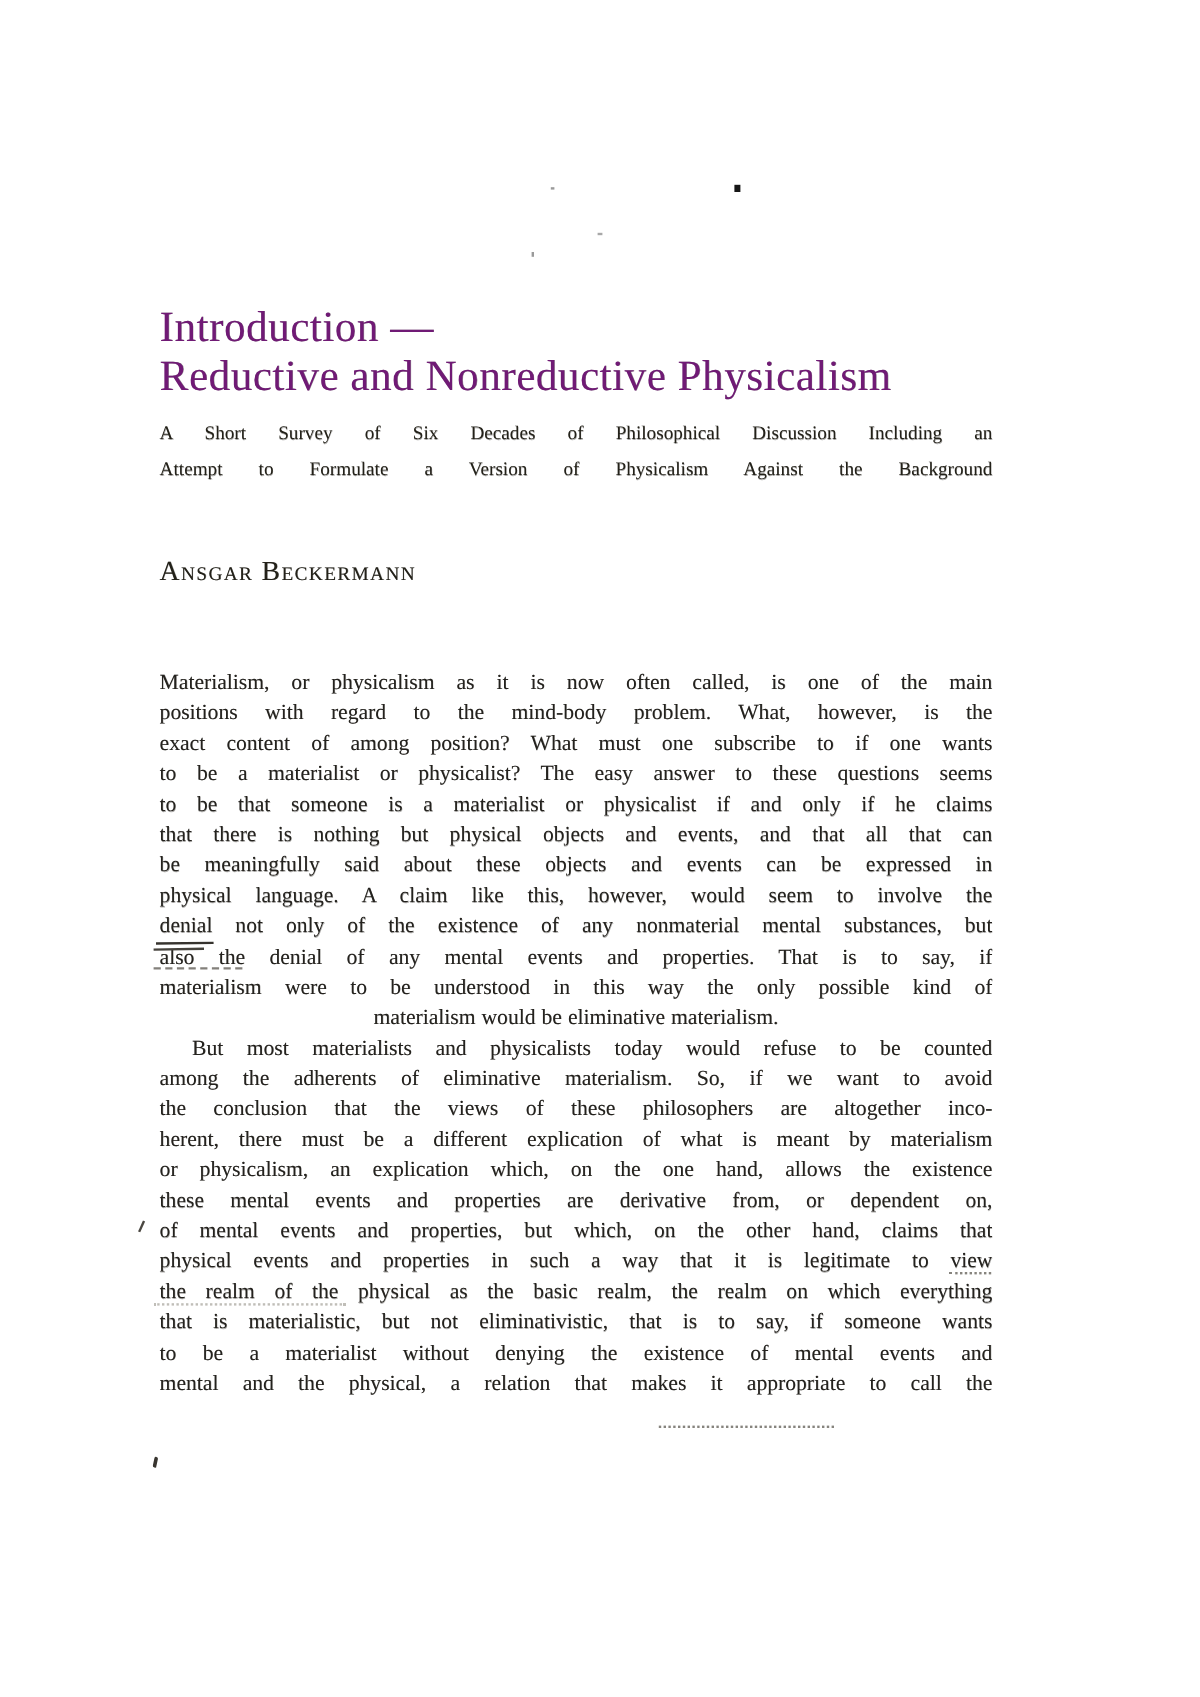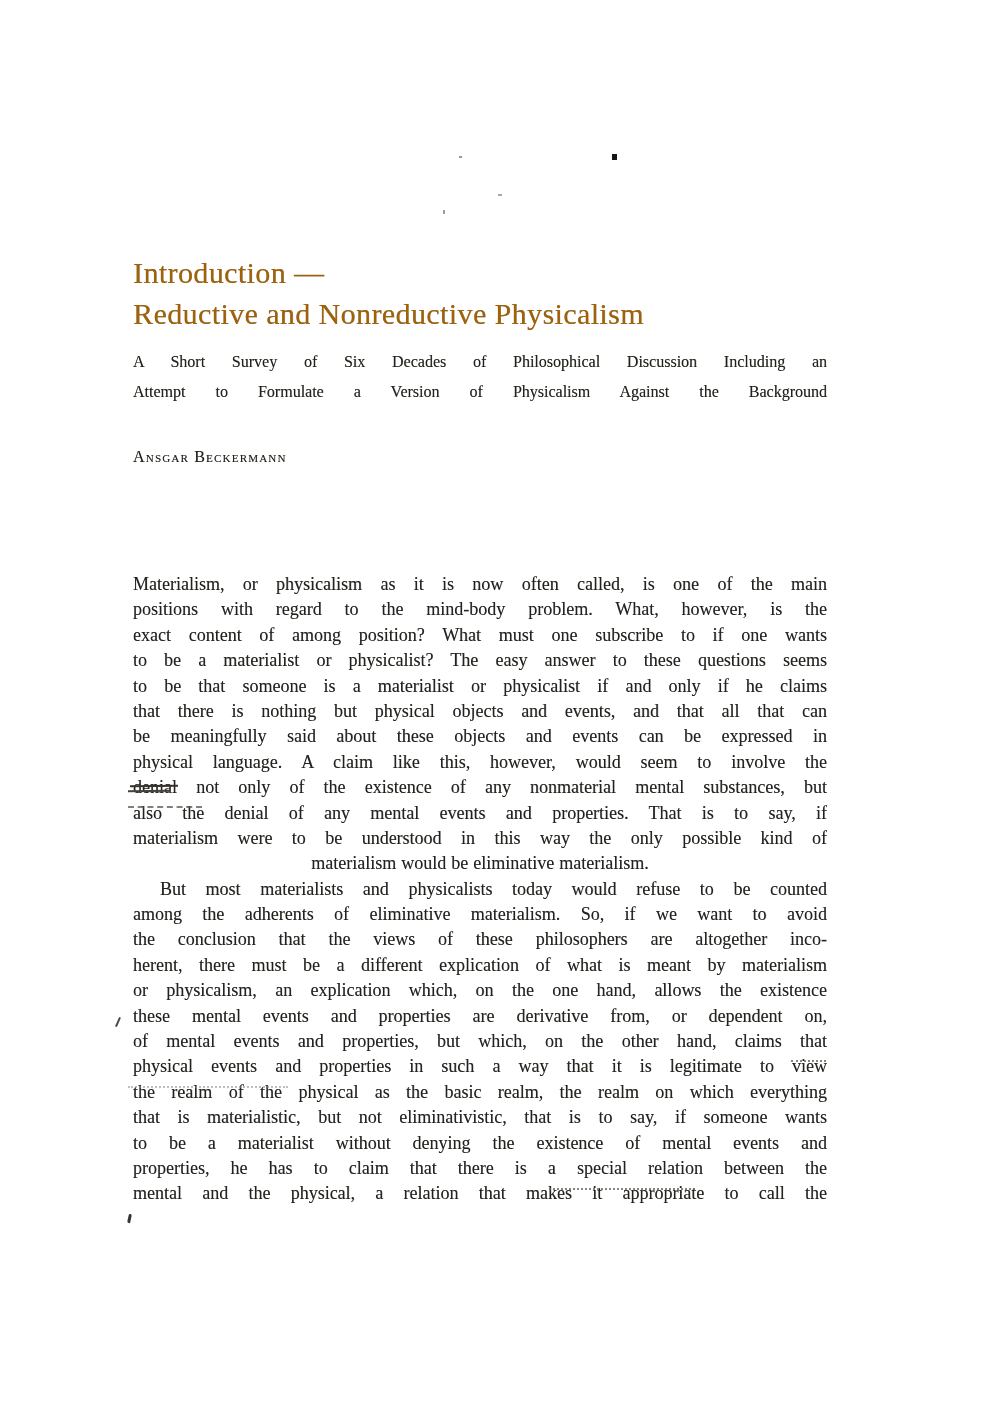--- a/index.html
+++ b/index.html
@@ -17,61 +17,60 @@
     font-family: "Liberation Serif", "DejaVu Serif", serif;
     color: #1f1d1a;
   }
   
   .chapter-title {
     position: absolute;
     left: 133px;
     top: 252px;
     width: 694px;
     margin: 0;
-    font-size: 30px;
+    font-size: 36px;
     font-weight: normal;
     line-height: 41px;
     letter-spacing: 0.4px;
-    color: #a16207;
+    color: #701a75;
     text-shadow: 0.3px 0.3px 0 rgba(32,30,27,0.45);
   }
   
   .subtitle {
     position: absolute;
     left: 133px;
     top: 347px;
     width: 694px;
     font-size: 16px;
     line-height: 30px;
     color: #232119;
     text-shadow: 0.3px 0.3px 0 rgba(32,30,27,0.4);
   }
   
   .author {
     position: absolute;
     left: 133px;
-    top: 448px;
+    top: 463px;
     width: 694px;
-    font-size: 16px;
+    font-size: 23px;
     font-variant: small-caps;
     letter-spacing: 1.2px;
     color: #232119;
     text-shadow: 0.3px 0.3px 0 rgba(32,30,27,0.45);
   }
   
   .body-text {
     position: absolute;
     left: 133px;
     top: 556px;
     width: 694px;
     font-size: 18px;
     line-height: 25.4px;
     color: #24221e;
     text-shadow: 0.3px 0.3px 0 rgba(36,34,30,0.38);
-    margin-top: 16px;
   }
   .para { margin: 0; }
   .ln {
     height: 25.4px;
     overflow: hidden;
     word-spacing: 0.5px;
     text-align: center;
   }
   .just {
     text-align: justify;
@@ -135,21 +134,20 @@
       <div class="ln just">among the adherents of eliminative materialism. So, if we want to avoid</div>
       <div class="ln just">the conclusion that the views of these philosophers are altogether inco-</div>
       <div class="ln just">herent, there must be a different explication of what is meant by materialism</div>
       <div class="ln just">or physicalism, an explication which, on the one hand, allows the existence</div>
       <div class="ln just">these mental events and properties are derivative from, or dependent on,</div>
       <div class="ln just">of mental events and properties, but which, on the other hand, claims that</div>
       <div class="ln just">physical events and properties in such a way that it is legitimate to view</div>
       <div class="ln just">the realm of the physical as the basic realm, the realm on which everything</div>
       <div class="ln just">that is materialistic, but not eliminativistic, that is to say, if someone wants</div>
       <div class="ln just">to be a materialist without denying the existence of mental events and</div>
-      <div class="ln just">properties, he has to claim that there is a special relation between the</div>
       <div class="ln just">mental and the physical, a relation that makes it appropriate to call the</div>
     </div>
   </div>
 
   <div class="mark u-denial"></div>
   <div class="mark o-also"></div>
   <div class="mark dash-also"></div>
   <div class="mark tick-these"></div>
   <div class="mark dot-view"></div>
   <div class="mark dot-realm"></div>

